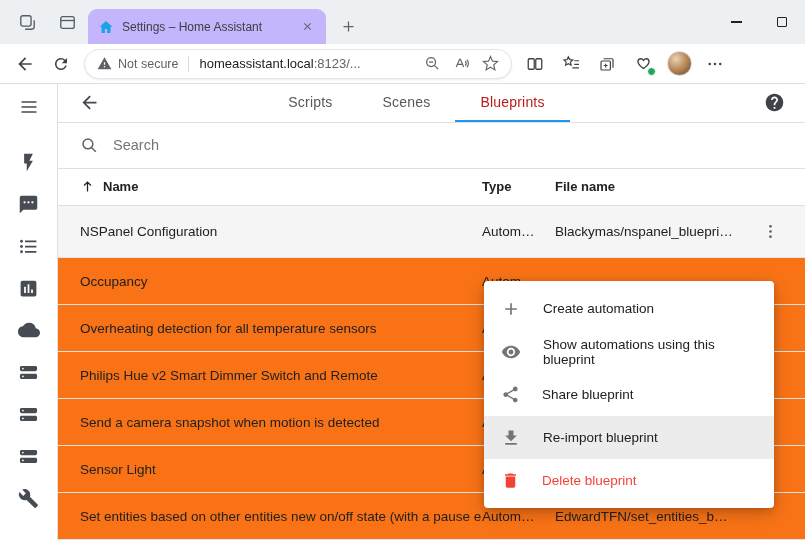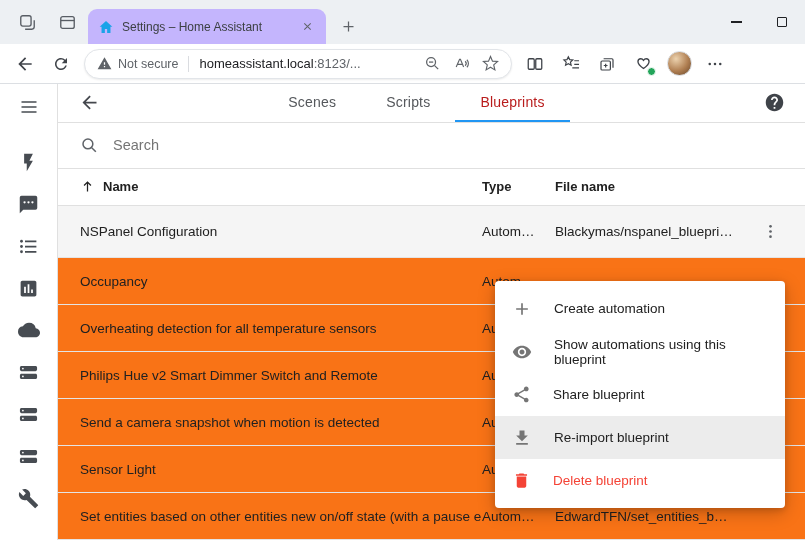--- a/index.html
+++ b/index.html
@@ -66,21 +66,21 @@
   .col-dots { width: 70px; display: flex; justify-content: center; }
 
   .t-row { height: 47px; display: flex; align-items: center; padding-left: 22px;
            font-size: 13.5px; color: #212121; border-bottom: 1px solid #e4e4e4; background: #f97316; }
   .t-row.highlight { height: 52px; background: #f5f5f5; }
   .cell-name, .cell-file, .cell-type { white-space: nowrap; overflow: hidden; text-overflow: ellipsis; }
   .cell-type, .cell-file { color: #212121; }
   .dots-btn { width: 36px; height: 36px; display: flex; align-items: center; justify-content: center; color: #5f6368; border-radius: 50%; }
 
   
-  .context-menu { position: absolute; left: 495px; top: 281px; width: 290px; background: #fff; z-index: 30;
+  .context-menu { position: absolute; left: 484px; top: 281px; width: 290px; background: #fff; z-index: 30;
                   border-radius: 4px; padding: 6px 0;
                   box-shadow: 0 5px 18px rgba(0,0,0,.22), 0 2px 6px rgba(0,0,0,.14); }
   .menu-item { height: 43px; display: flex; align-items: center; gap: 22px; padding: 0 17px; font-size: 13.5px; color: #212121; }
   .menu-item .mi-icon { color: #757575; }
   .menu-item.hover { background: #ececec; }
   .menu-item.danger, .menu-item.danger .mi-icon { color: #f44336; }
 </style>
 </head>
 <body>
 
@@ -279,22 +279,22 @@
   </aside>
 
   <div class="main">
     <header class="ha-header">
       <div class="ha-back">
         <svg width="21" height="21" viewBox="0 0 24 24" fill="currentColor">
             <path d="M20 11H7.83l5.59-5.59L12 4l-8 8 8 8 1.41-1.41L7.83 13H20v-2z"></path>
           </svg>
       </div>
       <nav class="ha-tabs">
+        <div class="ha-tab">Scripts</div>
         <div class="ha-tab">Scenes</div>
-        <div class="ha-tab">Scripts</div>
         <div class="ha-tab active">Blueprints</div>
       </nav>
       <div class="help-btn">
         <svg width="21" height="21" viewBox="0 0 24 24" fill="currentColor">
             <path d="M12 2C6.48 2 2 6.48 2 12s4.48 10 10 10 10-4.48 10-10S17.52 2 12 2zm1 17h-2v-2h2v2zm2.07-7.75l-.9.92C13.45 12.9 13 13.5 13 15h-2v-.5c0-1.1.45-2.1 1.17-2.83l1.24-1.26c.37-.36.59-.86.59-1.41 0-1.1-.9-2-2-2s-2 .9-2 2H8c0-2.21 1.79-4 4-4s4 1.79 4 4c0 .88-.36 1.68-.93 2.25z"></path>
           </svg>
       </div>
     </header>
 
     <div class="search-row">

